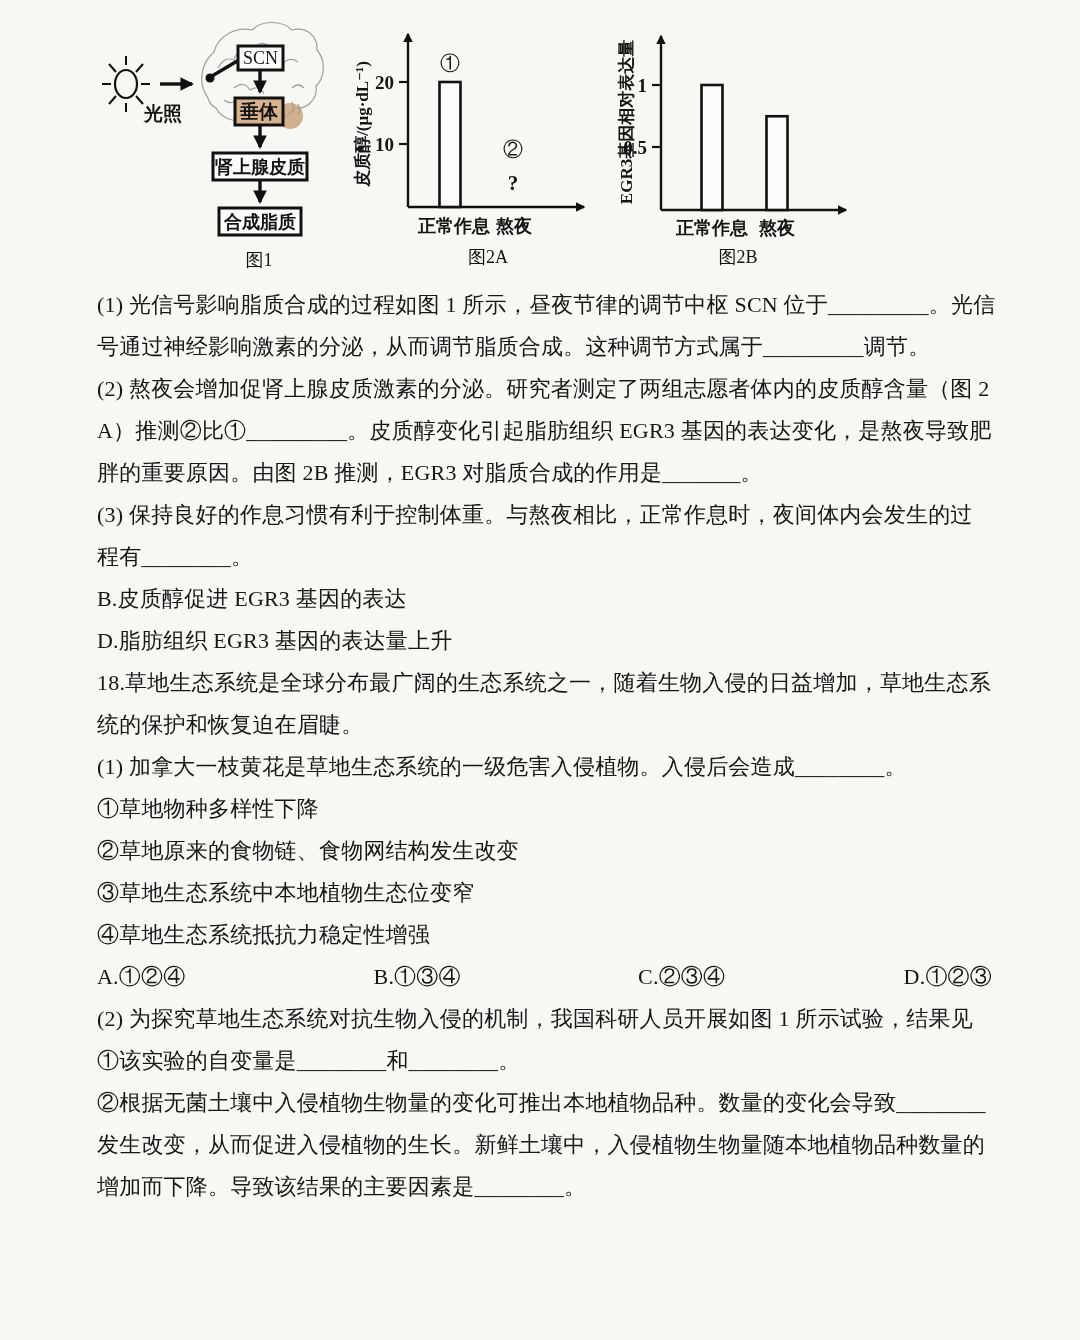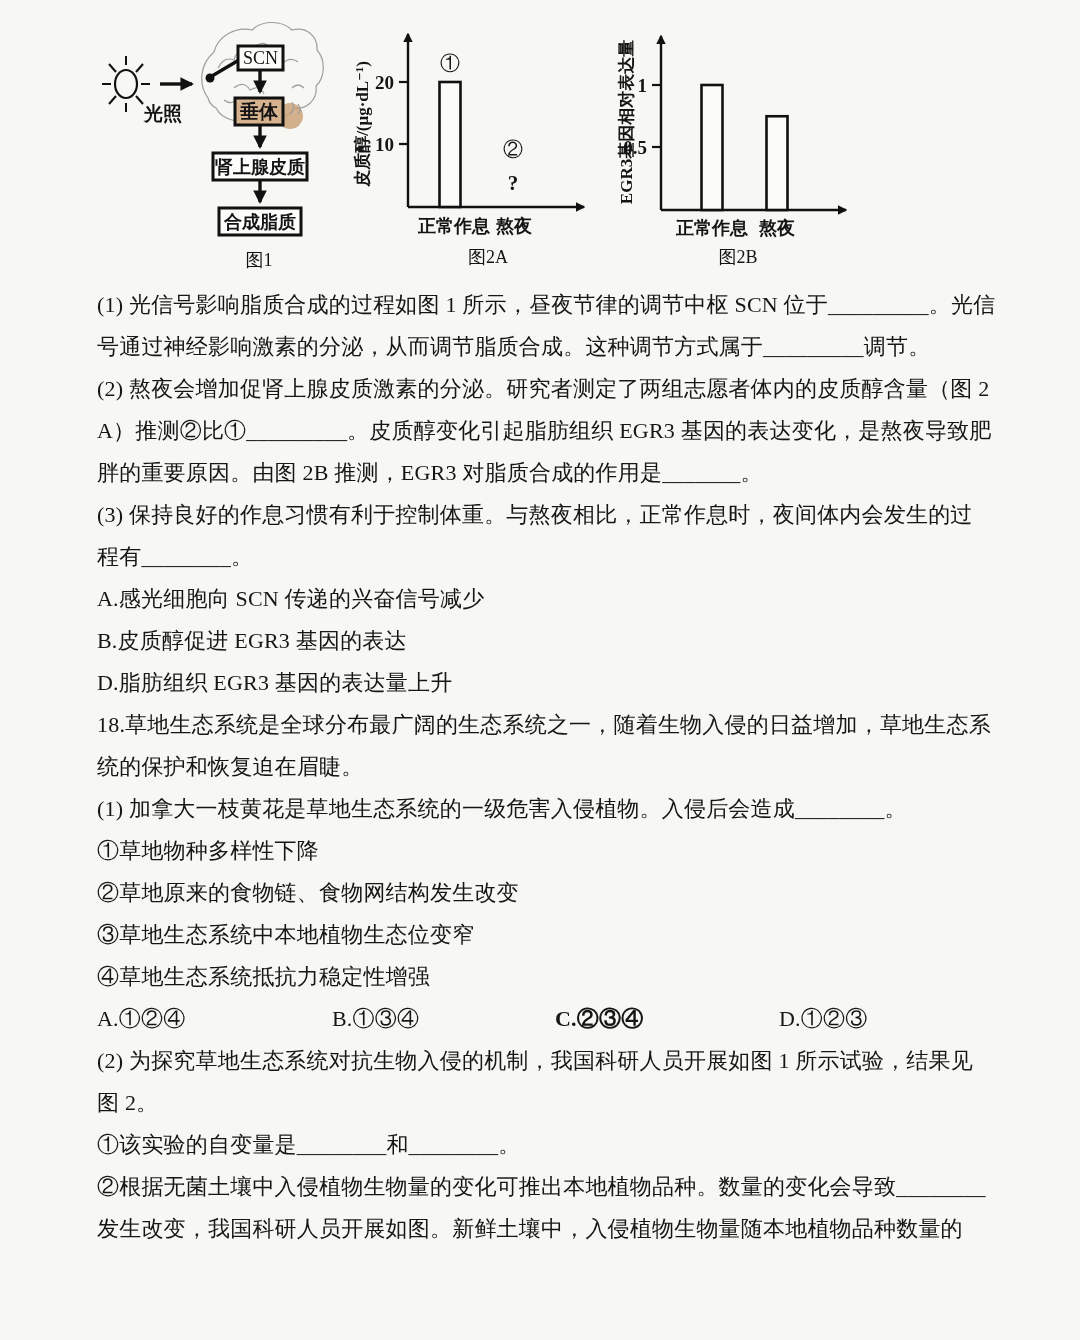--- a/index.html
+++ b/index.html
@@ -17,24 +17,24 @@
   #chart2B  { left:616px; top:2px;  }
 
   .body-text {
     padding:2px 88px 0 97px;
     font-size:22px;
     line-height:42px;
     letter-spacing:0.2px;
     white-space:nowrap;
   }
   .ln { height:42px; }
-  .choice-row { display:flex; }
+  .choice-row { display:flex;justify-content:space-between; }
   .choice-row span:nth-child(1) { width:235px; }
   .choice-row span:nth-child(2) { width:223px; }
-  .choice-row span:nth-child(3) { width:224px;font-weight:bold; }
+  .choice-row span:nth-child(3) { width:224px; }
 
   
   text {
     font-family:"Liberation Serif","DejaVu Serif",serif;
     fill:#141414;
   }
   .node-box { fill:#fcfcfa; stroke:#111; }
   .bar { fill:#fbfbf9; stroke:#111; stroke-width:2.6; }
   .axis { stroke:#111; stroke-width:2.4; fill:none; }
   .tick { stroke:#111; stroke-width:2.2; }
@@ -152,34 +152,33 @@
 </div>
 
 <div class="body-text">
   <div class="ln">(1) 光信号影响脂质合成的过程如图 1 所示，昼夜节律的调节中枢 SCN 位于_________。光信</div>
   <div class="ln">号通过神经影响激素的分泌，从而调节脂质合成。这种调节方式属于_________调节。</div>
   <div class="ln">(2) 熬夜会增加促肾上腺皮质激素的分泌。研究者测定了两组志愿者体内的皮质醇含量（图 2</div>
   <div class="ln">A）推测②比①_________。皮质醇变化引起脂肪组织 EGR3 基因的表达变化，是熬夜导致肥</div>
   <div class="ln">胖的重要原因。由图 2B 推测，EGR3 对脂质合成的作用是_______。</div>
   <div class="ln">(3) 保持良好的作息习惯有利于控制体重。与熬夜相比，正常作息时，夜间体内会发生的过</div>
   <div class="ln">程有________。</div>
-  <div class="ln">A.感光细胞向 SCN 传递的兴奋信号减少</div>
   <div class="ln">B.皮质醇促进 EGR3 基因的表达</div>
   <div class="ln">D.脂肪组织 EGR3 基因的表达量上升</div>
   <div class="ln">18.草地生态系统是全球分布最广阔的生态系统之一，随着生物入侵的日益增加，草地生态系</div>
   <div class="ln">统的保护和恢复迫在眉睫。</div>
   <div class="ln">(1) 加拿大一枝黄花是草地生态系统的一级危害入侵植物。入侵后会造成________。</div>
   <div class="ln">①草地物种多样性下降</div>
   <div class="ln">②草地原来的食物链、食物网结构发生改变</div>
   <div class="ln">③草地生态系统中本地植物生态位变窄</div>
   <div class="ln">④草地生态系统抵抗力稳定性增强</div>
   <div class="ln choice-row">
     <span>A.①②④</span>
     <span>B.①③④</span>
     <span>C.②③④</span>
     <span>D.①②③</span>
   </div>
   <div class="ln">(2) 为探究草地生态系统对抗生物入侵的机制，我国科研人员开展如图 1 所示试验，结果见</div>
-  <div class="ln">图 2。</div>
   <div class="ln">①该实验的自变量是________和________。</div>
   <div class="ln">②根据无菌土壤中入侵植物生物量的变化可推出本地植物品种。数量的变化会导致________</div>
-  <div class="ln">发生改变，我国科研人员开展如图。新鲜土壤中，入侵植物生物量随本地植物品种数量的</div>
+  <div class="ln">发生改变，从而促进入侵植物的生长。新鲜土壤中，入侵植物生物量随本地植物品种数量的</div>
+  <div class="ln">增加而下降。导致该结果的主要因素是________。</div>
 </div>
 
 </body></html>

